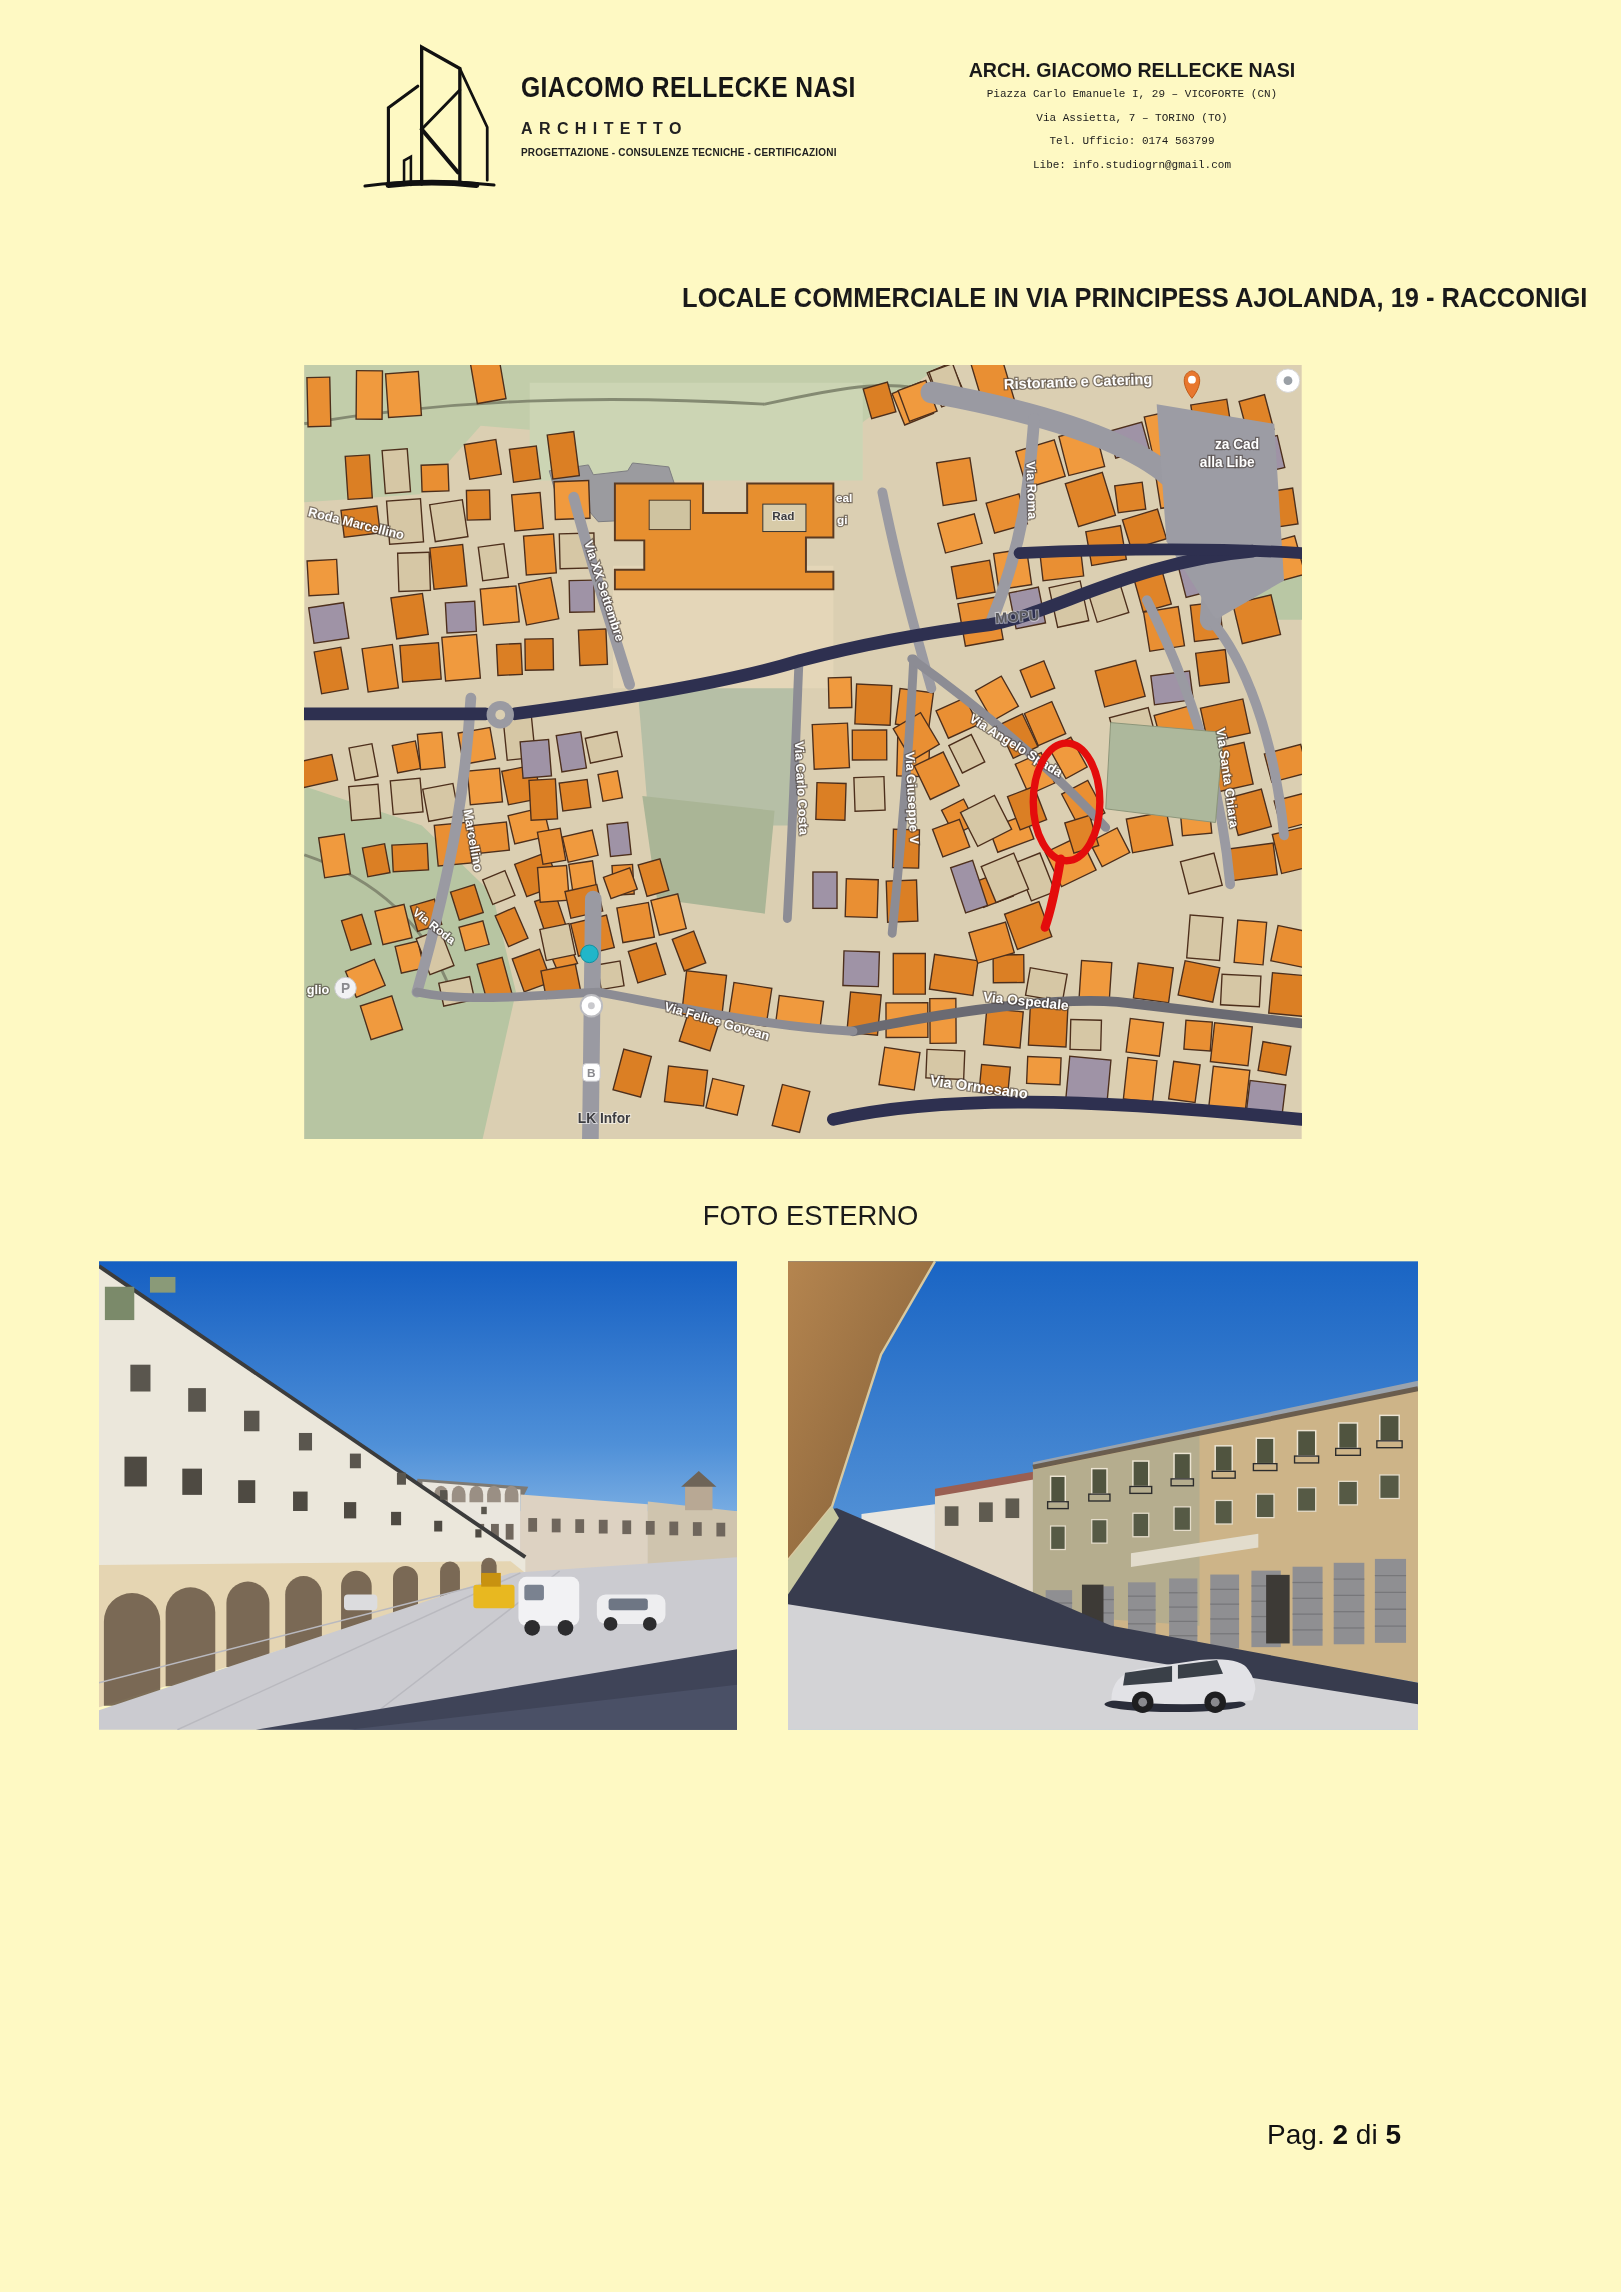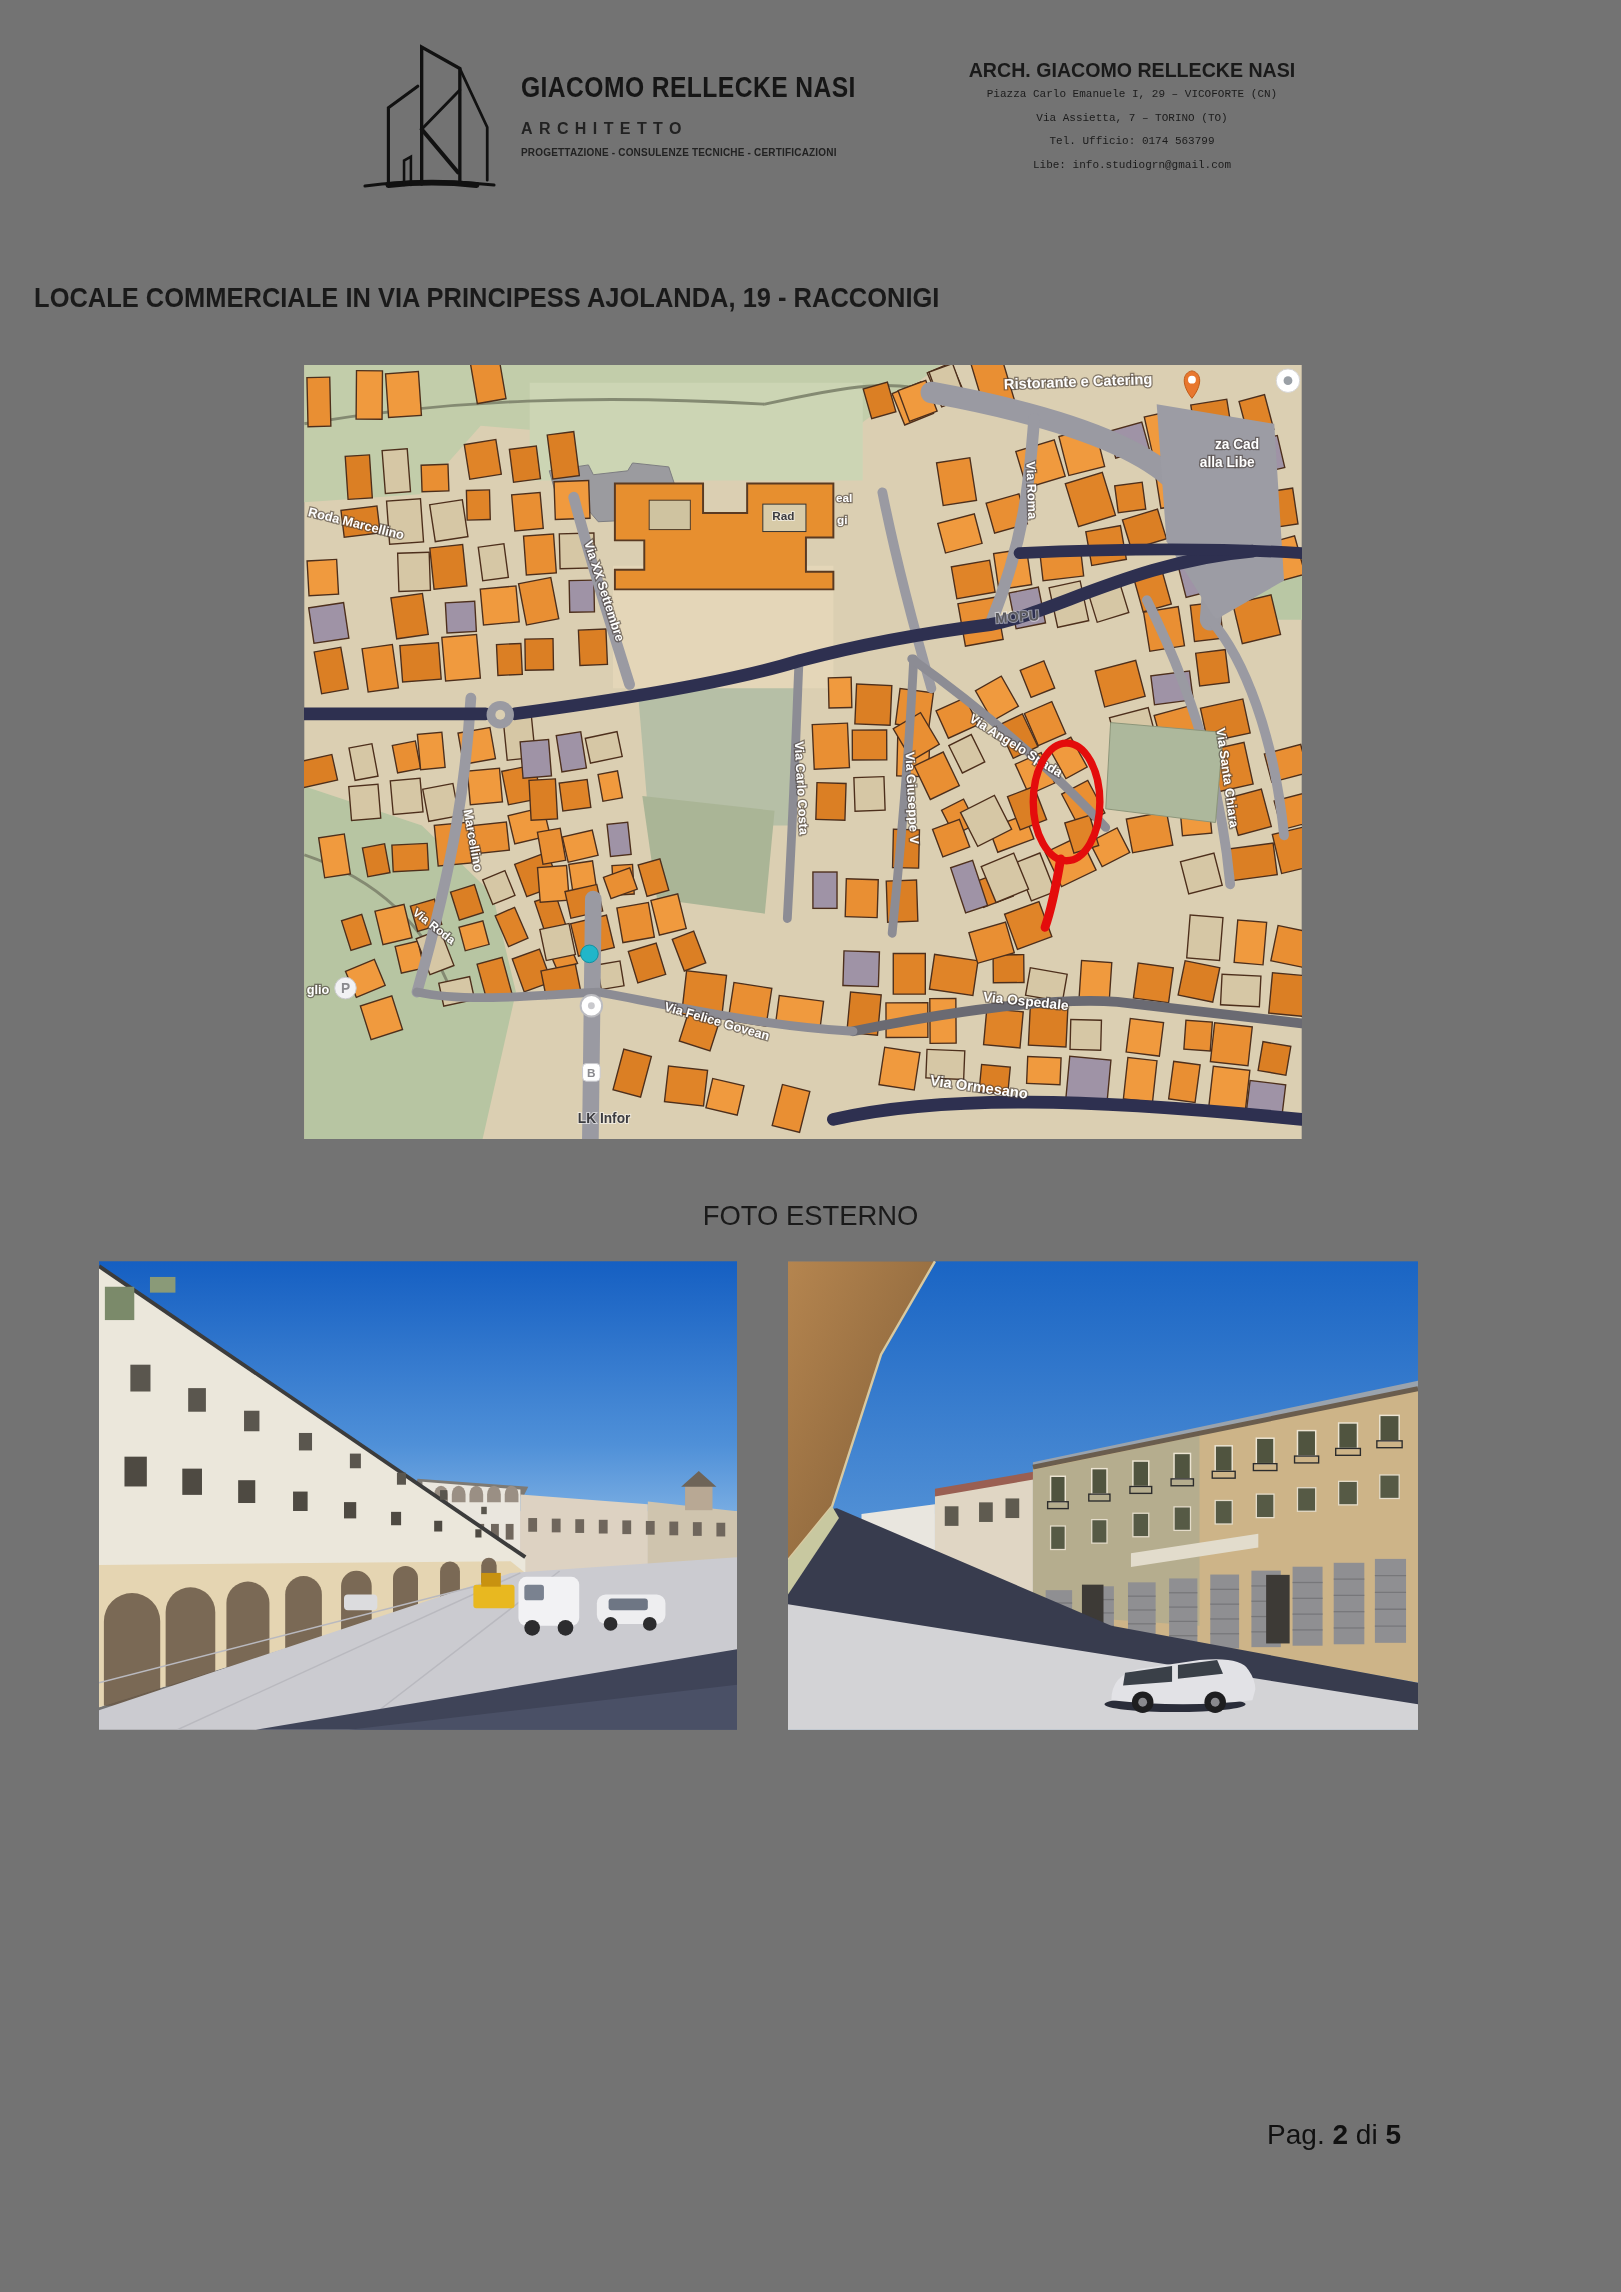--- a/index.html
+++ b/index.html
@@ -1,29 +1,29 @@
 <!DOCTYPE html>
 <html><head>
 <meta charset="utf-8">
 <style>
   html,body{margin:0;padding:0;background:#ffffff;}
-  .page{position:relative;width:1621px;height:2293px;background:#737373;overflow:hidden;
+  .page{position:relative;width:1621px;height:2293px;background:#fef9c3;overflow:hidden;
         font-family:"Liberation Sans",sans-serif;color:#1a1a1a;}
   
   .logo-graphic{position:absolute;left:361px;top:43px;width:137px;height:149px;}
   .logo-text{position:absolute;left:521px;top:71px;width:412px;}
   .logo-name{font-size:29px;font-weight:bold;color:#161616;white-space:nowrap;
              display:inline-block;transform:scaleX(.85);transform-origin:left;letter-spacing:0.5px;}
   .logo-prof{margin-top:16px;font-size:16px;font-weight:bold;letter-spacing:6.4px;color:#222;}
   .logo-tag{margin-top:8.8px;font-size:10.3px;font-weight:bold;color:#222;white-space:nowrap;
             display:inline-block;transform:scaleX(.97);transform-origin:left;letter-spacing:0.2px;}
   .contact{position:absolute;left:931px;top:59px;width:402px;text-align:center;}
   .contact-name{font-size:19.6px;font-weight:bold;margin-bottom:1px;}
   .contact-line{font-size:11px;line-height:23.5px;color:#1c1c1c;font-family:Liberation Mono, monospace;}
-  .doc-title{position:absolute;left:0;top:282px;width:100%;text-align:left;
+  .doc-title{position:absolute;left:0;top:282px;width:100%;text-align:right;
              font-size:27.4px;font-weight:bold;}
   .doc-title span{display:inline-block;transform:scaleX(.93);}
   .section-title{position:absolute;left:0;top:1200px;width:100%;text-align:center;
              font-size:27.4px;font-weight:normal;}
   .map-wrap{position:absolute;left:304px;top:365px;width:998px;height:774px;}
   .photo1{position:absolute;left:99px;top:1261px;width:638px;height:469px;}
   .photo2{position:absolute;left:788px;top:1261px;width:630px;height:469px;}
   .footer{position:absolute;top:2119px;right:220px;font-size:28px;color:#111;}
   .footer b{font-weight:bold;}
   svg text{font-family:"Liberation Sans",sans-serif;}

